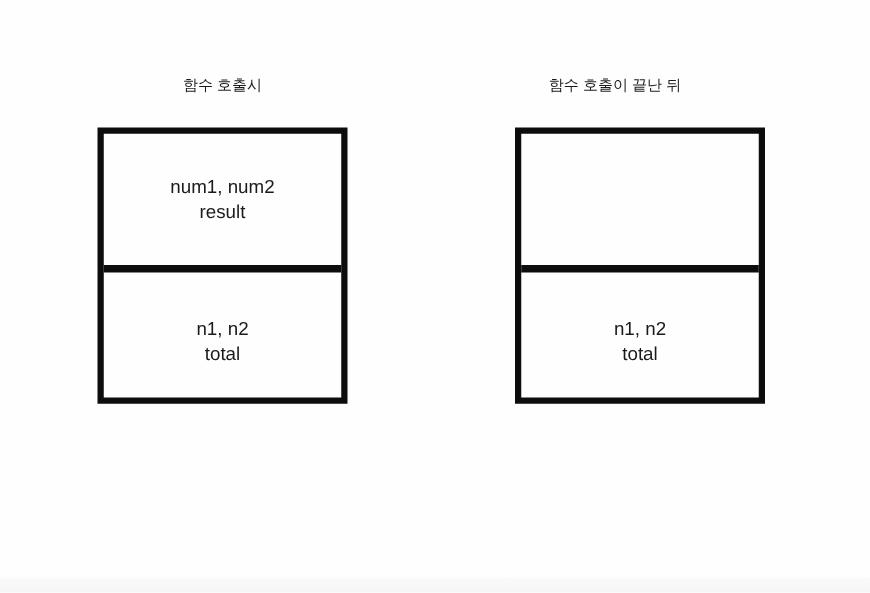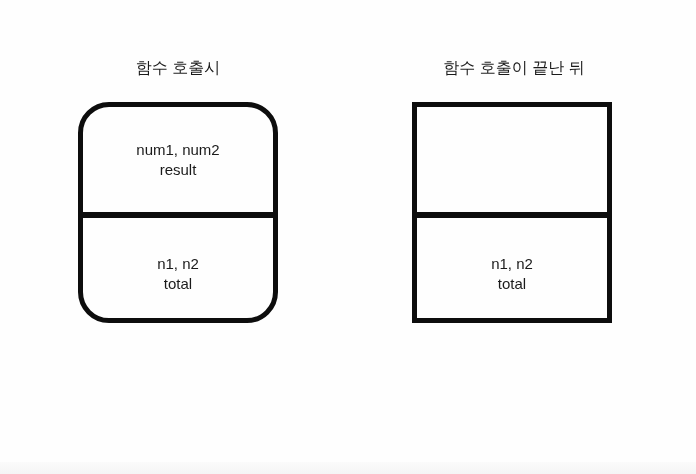--- a/index.html
+++ b/index.html
@@ -16,37 +16,37 @@
   }
   .canvas {
     position: absolute;
     inset: 0;
   }
   .panel-title {
     position: absolute;
     top: 58px;
     width: 200px;
     text-align: center;
-    font-size: 16px;
+    font-size: 12px;
     line-height: 20px;
     color: #1a1a1a;
     white-space: nowrap;
   }
   .panel-title.left  { left: 78px; }
-  .panel-title.right { left: 414px; }
+  .panel-title.right { left: 392px; }
   .memory-box {
     position: absolute;
     top: 102px;
     width: 200px;
     height: 221px;
     box-sizing: border-box;
     border: 5px solid #0d0d0d;
     background: #fefefe;
   }
-  .memory-box.left  { left: 78px; border-radius: 31px; }
+  .memory-box.left  { left: 78px; }
   .memory-box.right { left: 412px; }
   .cell {
     box-sizing: border-box;
     display: flex;
     flex-direction: column;
     align-items: center;
     justify-content: center;
     text-align: center;
     font-size: 15px;
     line-height: 20px;

